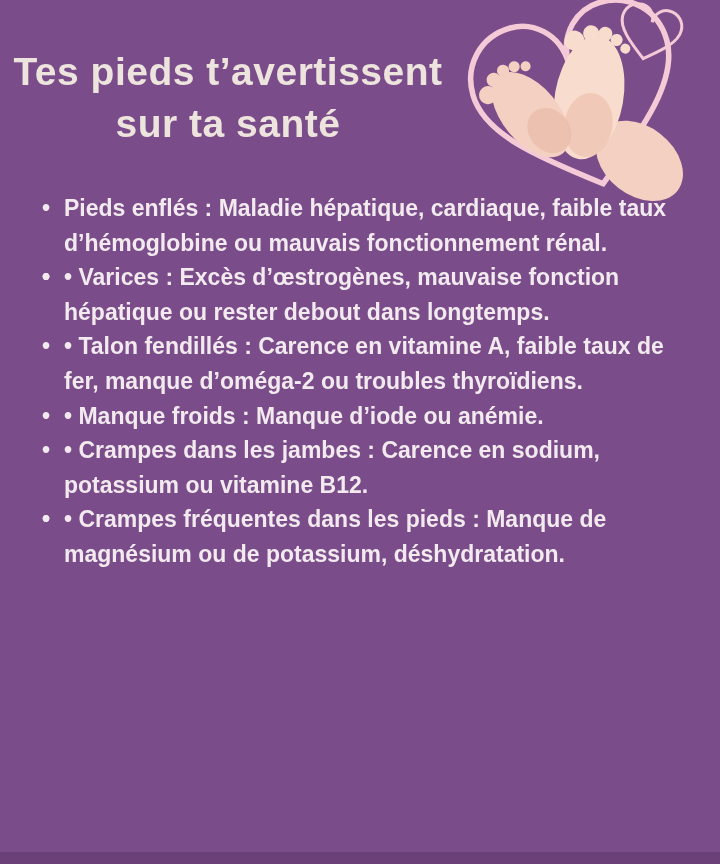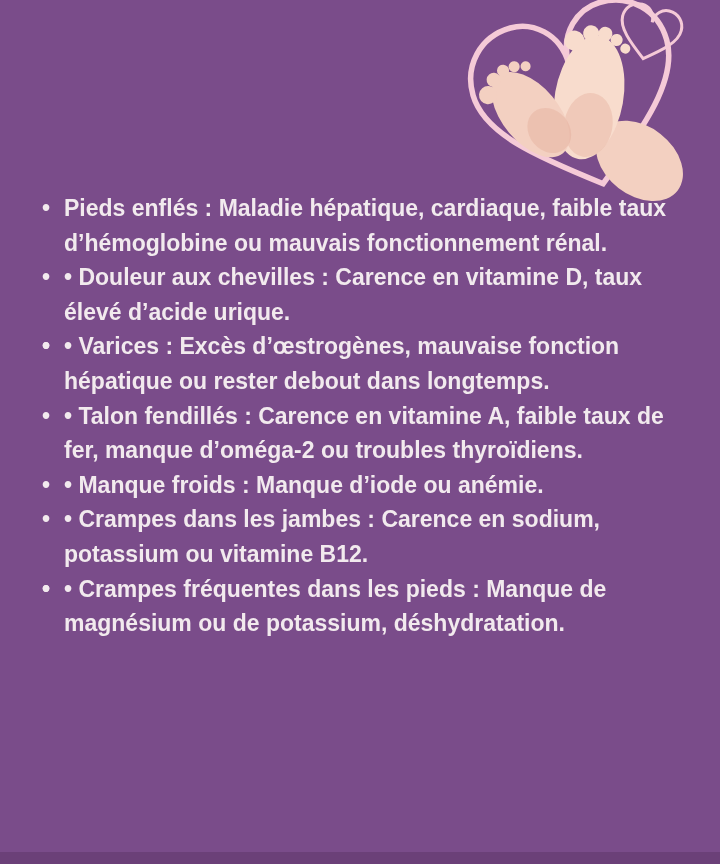--- a/index.html
+++ b/index.html
@@ -36,20 +36,24 @@
   .footer-bar {
     position:absolute; left:0; right:0; bottom:0; height:12px;
     background: var(--footer-bar, #6b4078);
   }
 </style>
 </head>
 <body>
 
 <div class="page">
 
+  <div class="title">
+    <div>Tes pieds t’avertissent</div>
+    <div>sur ta santé</div>
+  </div>
 
   <div class="illustration">
     <svg viewBox="0 0 280 200" xmlns="http://www.w3.org/2000/svg">
 
       <path d="M140,60 C140,28 116,10 94,10 C62,10 40,34 40,64 C40,104 84,140 140,184 C196,140 240,104 240,64 C240,34 218,10 186,10 C164,10 140,28 140,60 Z" transform="rotate(-16 140 97)" style="fill:none;stroke:var(--heart-pink,#f5cad7);stroke-width:5.5;stroke-linecap:round"></path>
 
       <path d="M140,60 C140,28 116,10 94,10 C62,10 40,34 40,64 C40,104 84,140 140,184 C196,140 240,104 240,64 C240,34 218,10 186,10 C164,10 140,28 140,60 Z" transform="translate(168,2) scale(0.30) rotate(14 140 97)" style="fill:none;stroke:var(--heart-pink,#f5cad7);stroke-width:10"></path>
 
       <ellipse cx="200" cy="158" rx="48" ry="34" transform="rotate(38 200 158)" style="fill:var(--skin,#f3d0c1)"></ellipse>
 
@@ -70,21 +74,21 @@
         <circle cx="86" cy="62" r="7" style="fill:var(--skin,#f3d0c1)"></circle>
         <circle cx="99" cy="61" r="6" style="fill:var(--skin,#f3d0c1)"></circle>
         <circle cx="110" cy="65" r="5.5" style="fill:var(--skin,#f3d0c1)"></circle>
         <circle cx="119" cy="72" r="5" style="fill:var(--skin,#f3d0c1)"></circle>
       </g>
     </svg>
   </div>
 
   <ul class="warning-list">
     <li><span class="marker">•</span><span>Pieds enflés : Maladie hépatique, cardiaque, faible taux d’hémoglobine ou mauvais fonctionnement rénal.</span></li>
-    <li><span class="marker">•</span><span>• Douleur aux chevilles : Carence en vitamine D, taux élevé d’acide urique.</span></li>
+    <li><span class="marker">•</span></li>
     <li><span class="marker">•</span></li>
     <li><span class="marker">•</span><span>• Varices : Excès d’œstrogènes, mauvaise fonction hépatique ou rester debout dans longtemps.</span></li>
     <li><span class="marker">•</span><span>• Talon fendillés : Carence en vitamine A, faible taux de fer, manque d’oméga-2 ou troubles thyroïdiens.</span></li>
     <li><span class="marker">•</span><span>• Manque froids : Manque d’iode ou anémie.</span></li>
     <li><span class="marker">•</span><span>• Crampes dans les jambes : Carence en sodium, potassium ou vitamine B12.</span></li>
     <li><span class="marker">•</span></li>
     <li><span class="marker">•</span><span>• Crampes fréquentes dans les pieds : Manque de magnésium ou de potassium, déshydratation.</span></li>
   </ul>
 
   <div class="footer-bar"></div>

